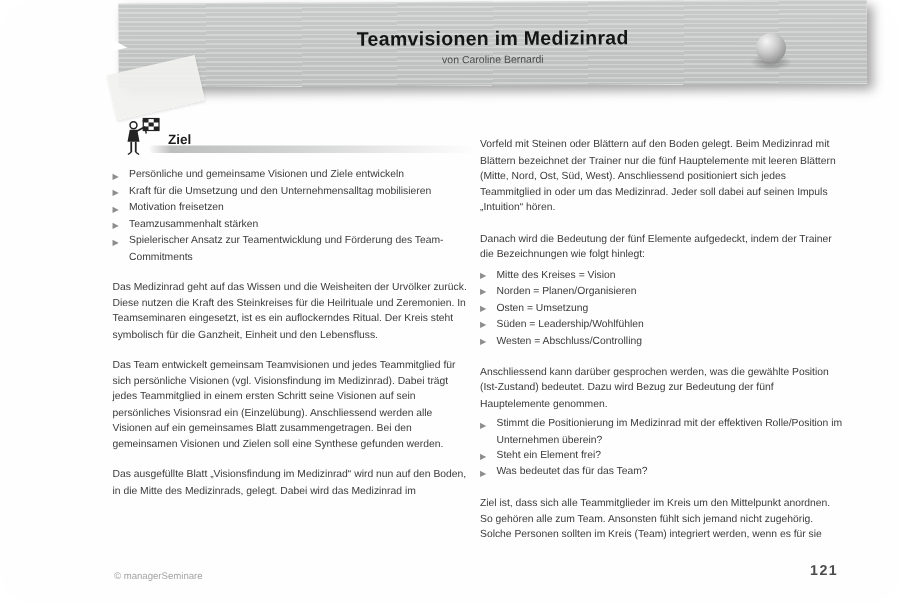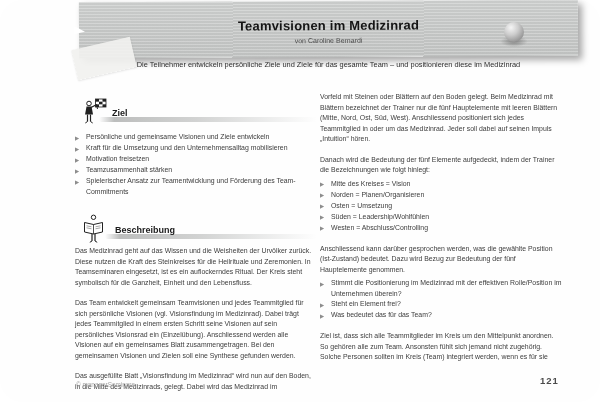--- a/index.html
+++ b/index.html
@@ -46,21 +46,21 @@
     position:absolute;left:504px;top:22px;width:20px;height:20px;border-radius:50%;
     background:radial-gradient(circle at 35% 28%, #f5f5f5, #cdcdcd 38%, #9b9b9b 72%, #7c7c7c 100%);
   }
   .subtitle{
     position:absolute;left:79px;top:60px;width:499px;text-align:center;
     font-size:7.4px;color:#2c2c2c;
   }
 
   
   .col{position:absolute;font-size:6.9px;line-height:10.5px;color:#3b3b3b;}
-  .col-left{left:75px;top:98px;width:240px;}
+  .col-left{left:75px;top:78px;width:240px;}
   .col-right{left:320px;top:92px;width:242px;}
 
   .section-header{position:relative;height:31px;}
   .swoosh{
     position:absolute;left:24px;right:-2px;top:19px;height:5px;border-radius:3px;
     background:linear-gradient(90deg,
       rgba(140,142,141,0) 0%, rgba(148,150,149,0.62) 7%,
       rgba(162,164,163,0.48) 45%, rgba(178,180,179,0.26) 75%,
       rgba(190,192,191,0) 100%);
   }
@@ -95,21 +95,20 @@
 <div class="page">
 
   <div class="band">
     <div class="band-title">Teamvisionen im Medizinrad</div>
     <div class="band-author">von Caroline Bernardi</div>
   </div>
   <div class="band-notch"></div>
   <div class="tape"></div>
   <div class="pin-shadow"></div>
   <div class="pin-ball"></div>
-  <div class="subtitle">Die Teilnehmer entwickeln persönliche Ziele und Ziele für das gesamte Team – und positionieren diese im Medizinrad</div>
 
   <div class="col col-left">
 
     <div class="section-header sh-ziel">
       <span class="icon-wrap">
         <svg width="26" height="27" viewBox="0 0 26 27">
           <line x1="13.5" y1="2" x2="15.5" y2="11" stroke="#2a2a2a" stroke-width="1"></line>
           <rect x="13.5" y="1" width="10.5" height="8" fill="#ffffff" stroke="#222222" stroke-width="0.8"></rect>
           <rect x="13.5" y="1" width="3.5" height="2.67" fill="#222222"></rect>
           <rect x="20.5" y="1" width="3.5" height="2.67" fill="#222222"></rect>
@@ -145,39 +144,20 @@
         <div class="bullet-item">
         <span class="arrow">▶</span>
         <span class="bullet-text">Teamzusammenhalt stärken</span>
       </div>
         <div class="bullet-item">
         <span class="arrow">▶</span>
         <span class="bullet-text">Spielerischer Ansatz zur Teamentwicklung und Förderung des Team-Commitments</span>
       </div>
       </div>
 
-    <div class="section-header sh-beschreibung">
-      <span class="icon-wrap">
-        <svg width="23" height="30" viewBox="0 0 23 30">
-          <circle cx="11.5" cy="3.3" r="2.2" fill="#ffffff" stroke="#222222" stroke-width="1"></circle>
-          <path d="M2.5 8.5 L11.5 10.5 L20.5 8.5 L20.5 18 L11.5 20 L2.5 18 Z" fill="#ffffff" stroke="#222222" stroke-width="1"></path>
-          <line x1="11.5" y1="10.5" x2="11.5" y2="20" stroke="#222222" stroke-width="0.8"></line>
-          <line x1="4.5" y1="11.8" x2="9.5" y2="12.8" stroke="#666666" stroke-width="0.6"></line>
-          <line x1="4.5" y1="13.8" x2="9.5" y2="14.8" stroke="#666666" stroke-width="0.6"></line>
-          <line x1="13.5" y1="12.8" x2="18.5" y2="11.8" stroke="#666666" stroke-width="0.6"></line>
-          <line x1="13.5" y1="14.8" x2="18.5" y2="13.8" stroke="#666666" stroke-width="0.6"></line>
-          <line x1="10" y1="20" x2="10" y2="27" stroke="#222222" stroke-width="1.2"></line>
-          <line x1="13" y1="20" x2="13" y2="27" stroke="#222222" stroke-width="1.2"></line>
-          <line x1="10" y1="27" x2="7.8" y2="28.3" stroke="#222222" stroke-width="1"></line>
-          <line x1="13" y1="27" x2="15.2" y2="28.3" stroke="#222222" stroke-width="1"></line>
-        </svg>
-      </span>
-      <div class="swoosh"></div>
-      <span class="section-label">Beschreibung</span>
-    </div>
 
     <div>
         <p class="para">Das Medizinrad geht auf das Wissen und die Weisheiten der Urvölker zurück. Diese nutzen die Kraft des Steinkreises für die Heilrituale und Zeremonien. In Teamseminaren eingesetzt, ist es ein auflockerndes Ritual. Der Kreis steht symbolisch für die Ganzheit, Einheit und den Lebensfluss.</p>
         <p class="para">Das Team entwickelt gemeinsam Teamvisionen und jedes Teammitglied für sich persönliche Visionen (vgl. Visionsfindung im Medizinrad). Dabei trägt jedes Teammitglied in einem ersten Schritt seine Visionen auf sein persönliches Visionsrad ein (Einzelübung). Anschliessend werden alle Visionen auf ein gemeinsames Blatt zusammengetragen. Bei den gemeinsamen Visionen und Zielen soll eine Synthese gefunden werden.</p>
         <p class="para">Das ausgefüllte Blatt „Visionsfindung im Medizinrad“ wird nun auf den Boden, in die Mitte des Medizinrads, gelegt. Dabei wird das Medizinrad im</p>
       </div>
   </div>
 
   <div class="col col-right">
     <p class="para">Vorfeld mit Steinen oder Blättern auf den Boden gelegt. Beim Medizinrad mit Blättern bezeichnet der Trainer nur die fünf Hauptelemente mit leeren Blättern (Mitte, Nord, Ost, Süd, West). Anschliessend positioniert sich jedes Teammitglied in oder um das Medizinrad. Jeder soll dabei auf seinen Impuls „Intuition“ hören.</p>

